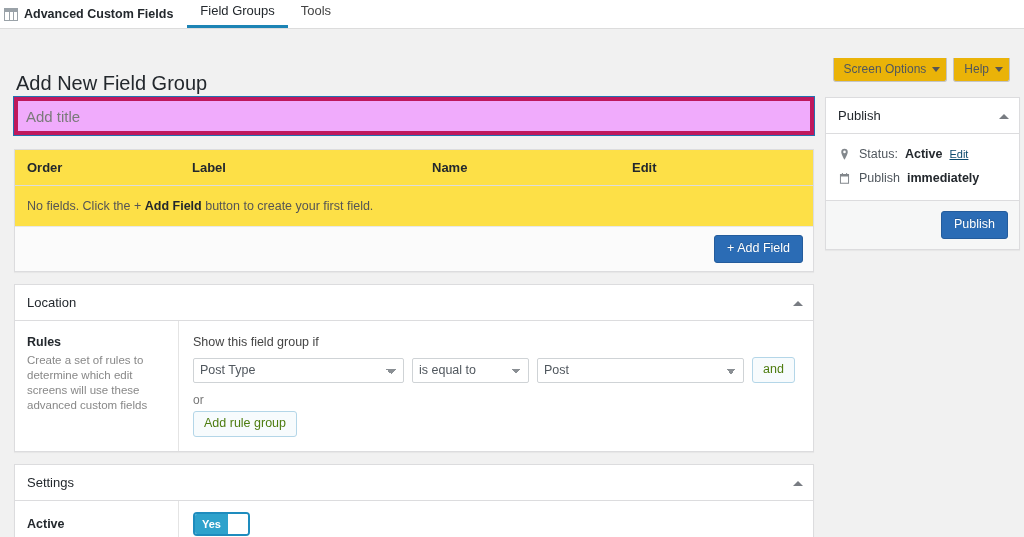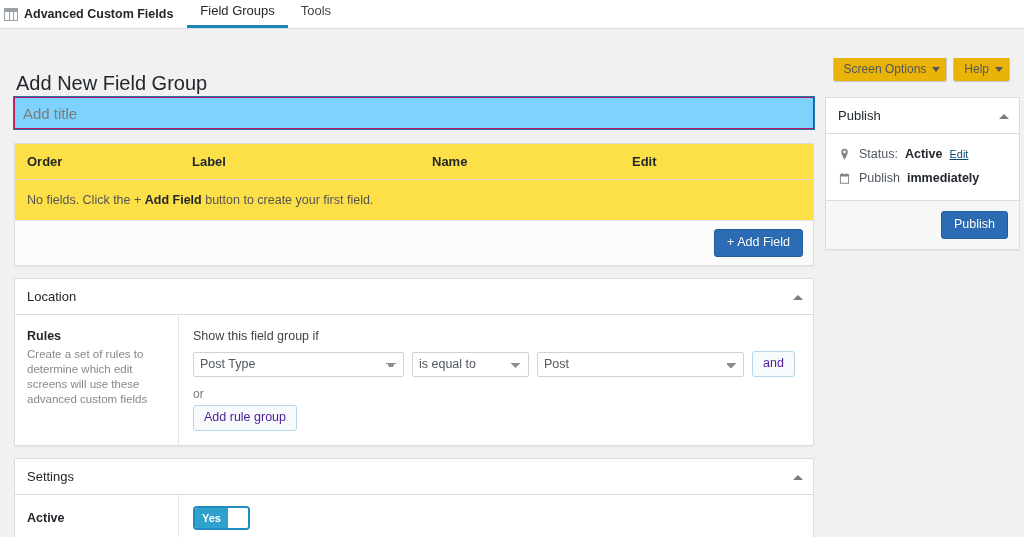--- a/index.html
+++ b/index.html
@@ -109,24 +109,24 @@
     align-items: flex-start;
     margin-top: 27px;
   }
   .col-main { width: 800px; flex: 0 0 800px; }
   .col-side { width: 195px; flex: 0 0 195px; }
 
   
   .title-input {
     width: 100%;
     height: 30px;
-    border: 1px solid #be185d;
+    border: 4px solid #be185d;
     box-shadow: 0 0 0 1px #2271b1;
     outline: none;
-    background: #7dd3fc;
+    background: #f0abfc;
     font-size: 15px;
     color: #2c3338;
     padding: 15px 8px;
     font-family: "Liberation Sans", sans-serif;
     border-radius: 0;
     margin-bottom: 14px;
   }
   .title-input::placeholder { color: #7a7a7a; opacity: 1; }
 
   
@@ -196,21 +196,21 @@
     border-radius: 3px;
     cursor: pointer;
     line-height: 15px;
     font-family: "Liberation Sans", sans-serif;
     text-shadow: 0 -1px 1px rgba(0,0,0,.2);
   }
   .btn-secondary {
     display: inline-block;
     background: #f7fbfd;
     border: 1px solid #b4d6e8;
-    color: #4c1d95;
+    color: #4d7c0f;
     font-size: 12.5px;
     padding: 4px 10px 5px 10px;
     border-radius: 3px;
     cursor: pointer;
     line-height: 15px;
     font-family: "Liberation Sans", sans-serif;
   }
 
   
   .loc-body { display: flex; align-items: stretch; }

